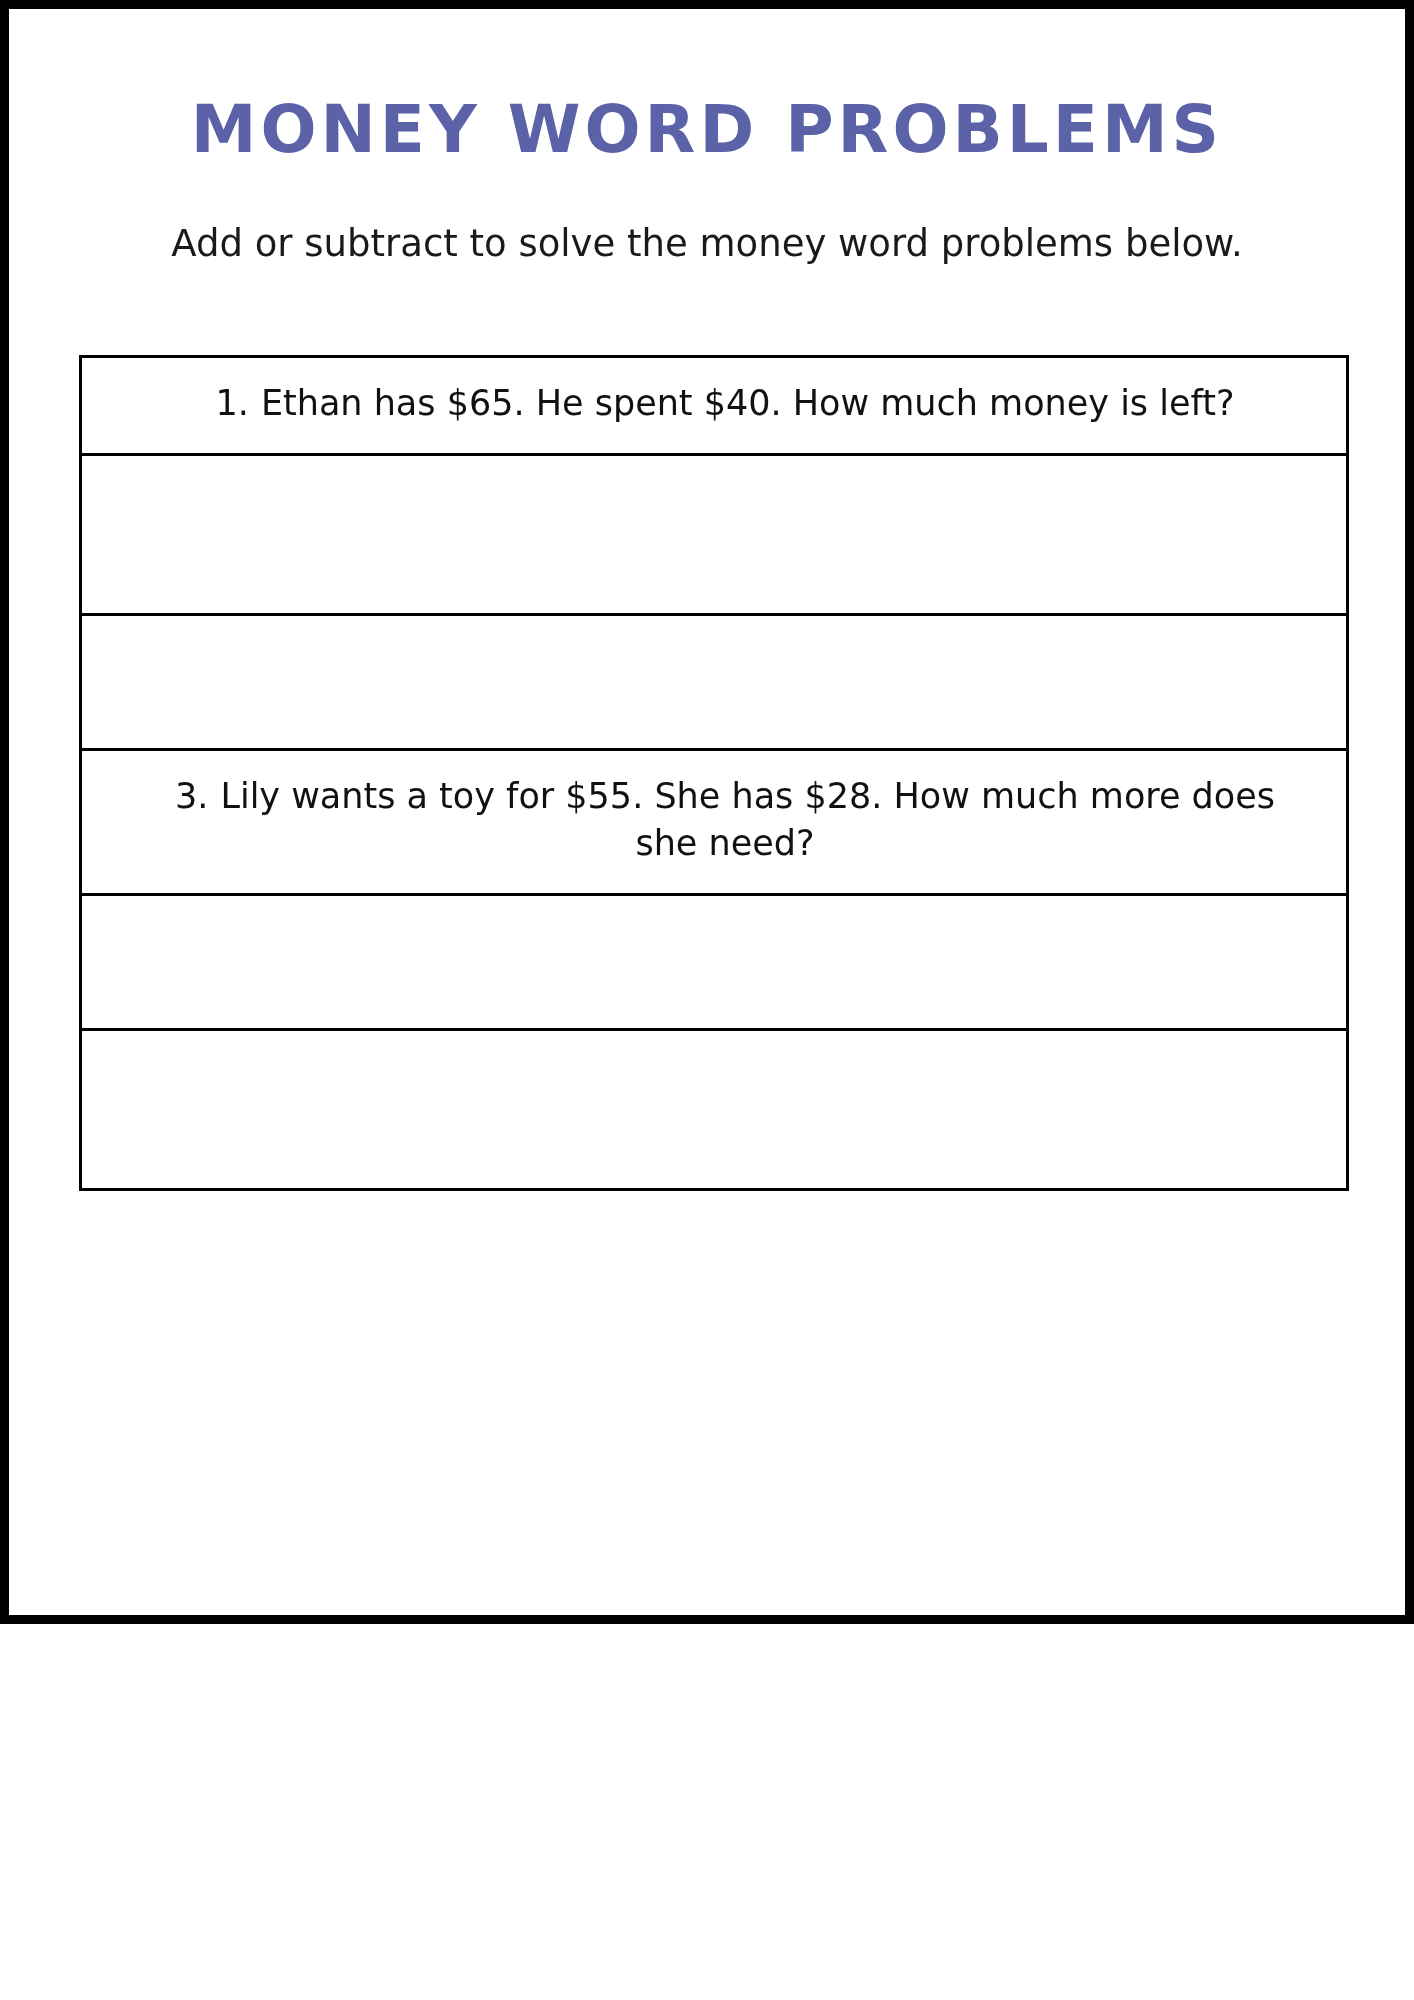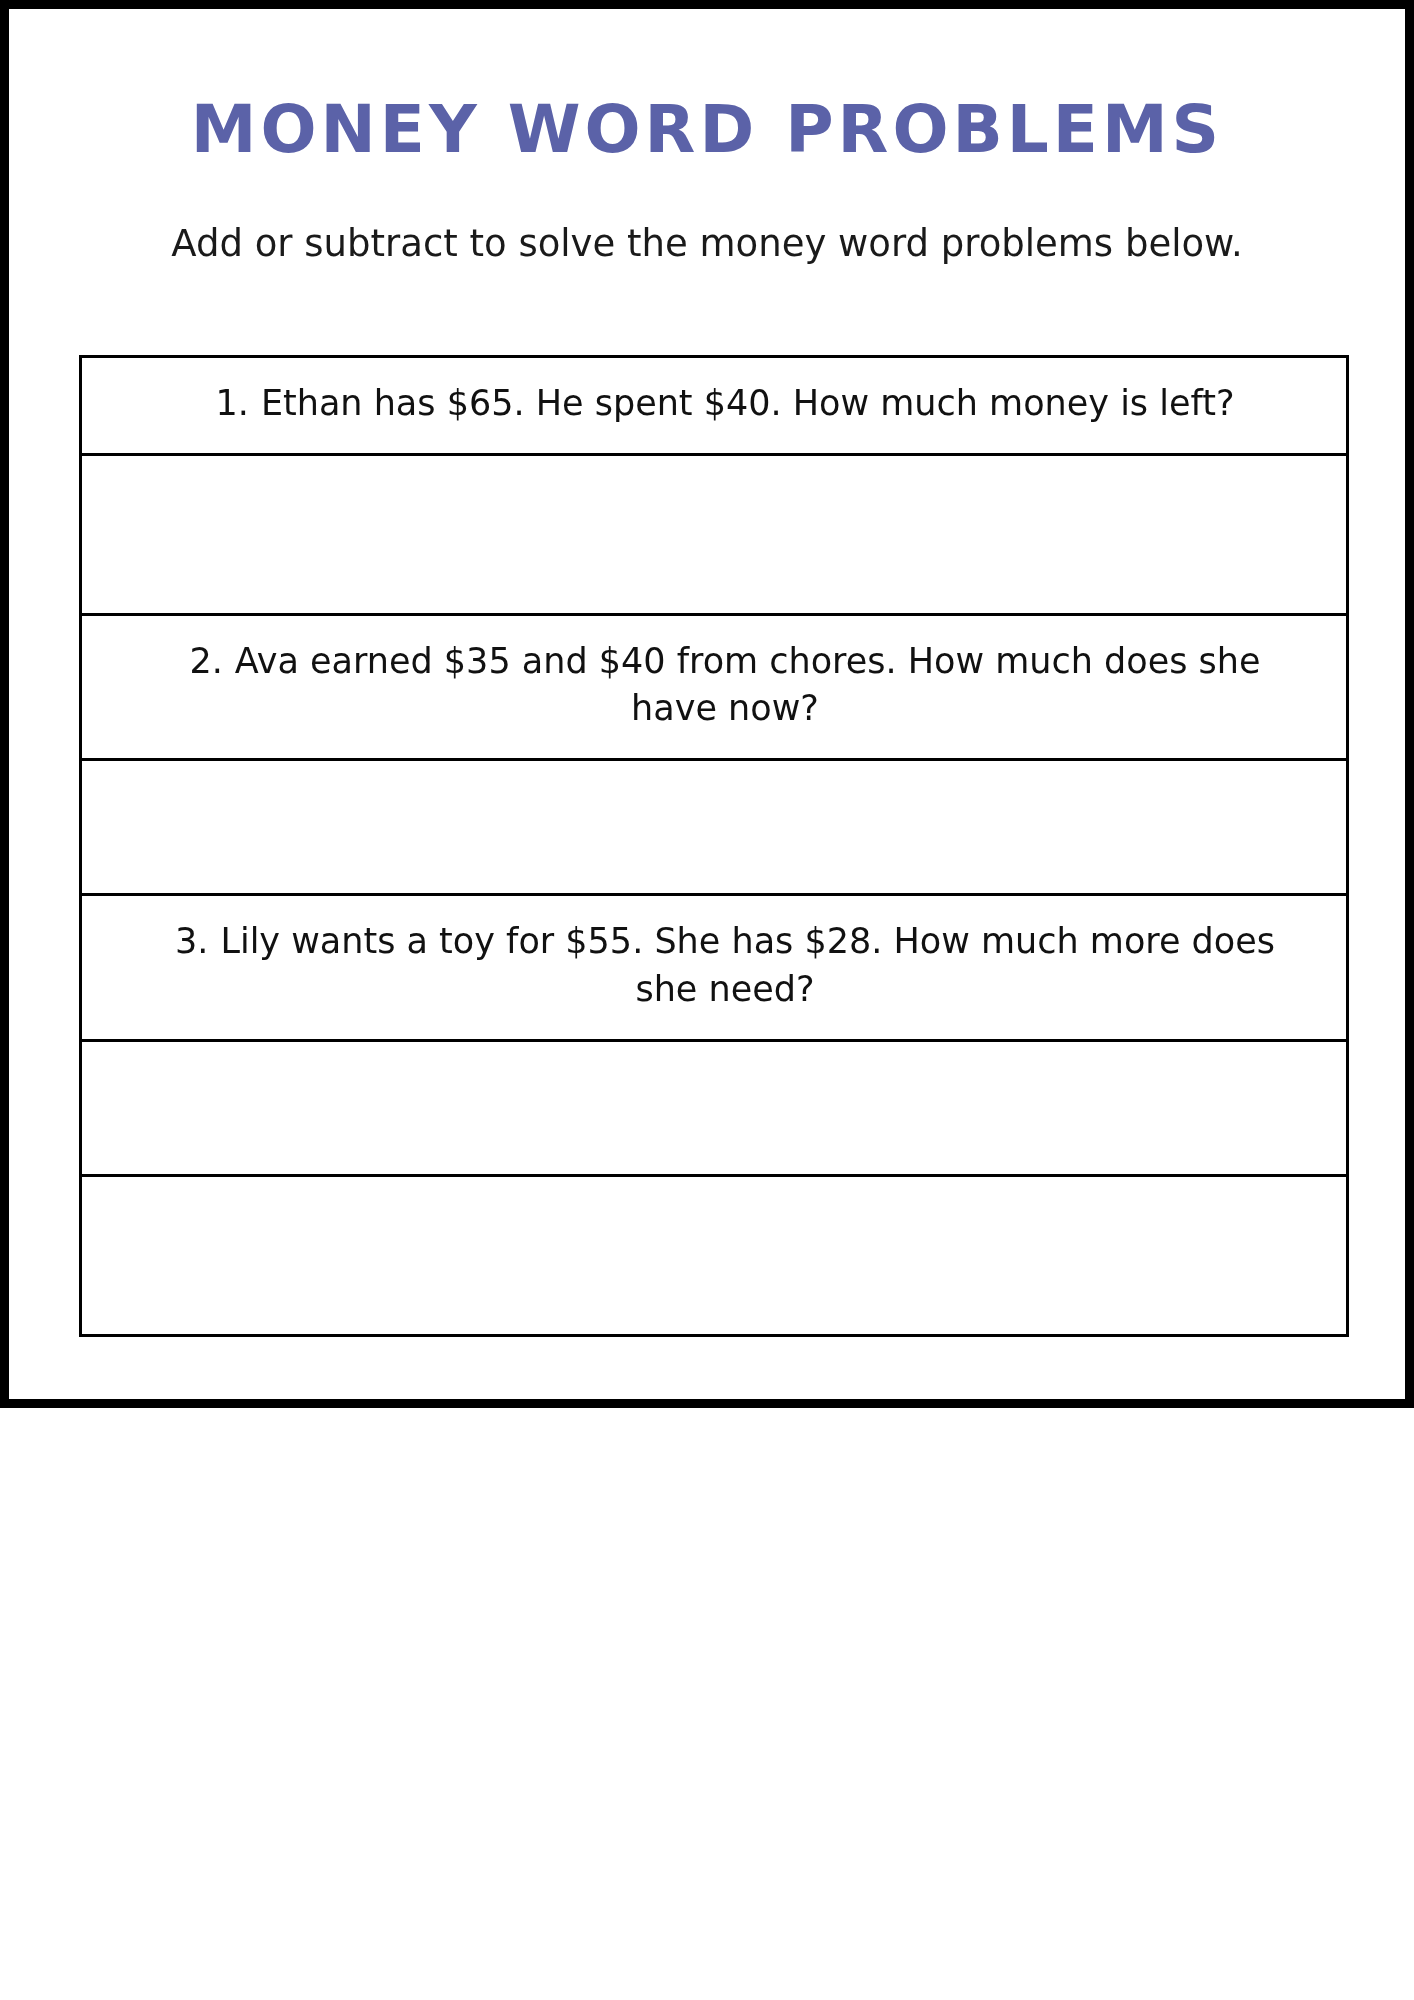--- a/index.html
+++ b/index.html
@@ -12,21 +12,21 @@
     height: 2000px;
     font-family: "DejaVu Sans", sans-serif;
     position: relative;
     overflow: hidden;
   }
   .page {
     position: absolute;
     left: 0;
     top: 0;
     width: 1414px;
-    height: 1408px;
+    height: 1624px;
     box-sizing: border-box;
     border: 9px solid #000000;
     background: #ffffff;
   }
   .inner {
     position: absolute;
     left: 0;
     top: 0;
     right: 0;
     bottom: 0;
@@ -97,25 +97,20 @@
 
     <div class="problems-table">
 
       <div class="problem-row">
         <span class="problem-line">
           <span class="problem-num">1.</span><span>Ethan has $65. He spent $40. How much money is left?</span>
         </span>
       </div>
       <div class="answer-row"></div>
 
-      <div class="problem-row">
-        <span class="problem-line">
-          <span class="problem-num">2.</span><span>Ava earned $35 and $40 from chores. How much does she have now?</span>
-        </span>
-      </div>
       <div class="answer-row short"></div>
 
       <div class="problem-row">
         <span class="problem-line">
           <span class="problem-num">3.</span><span>Lily wants a toy for $55. She has $28. How much more does she need?</span>
         </span>
       </div>
       <div class="answer-row short"></div>
 
       <div class="answer-row"></div>

